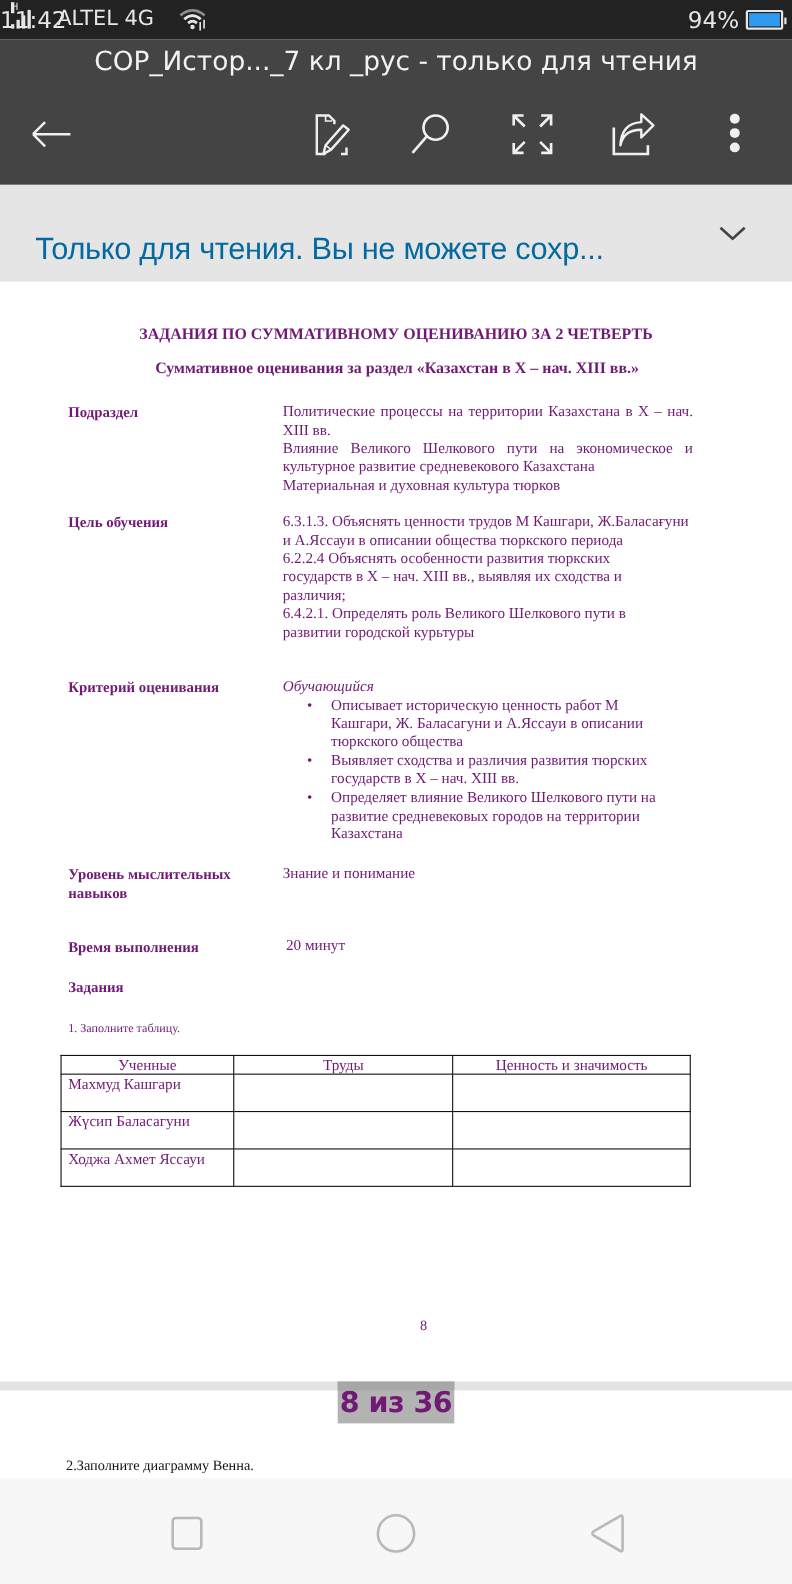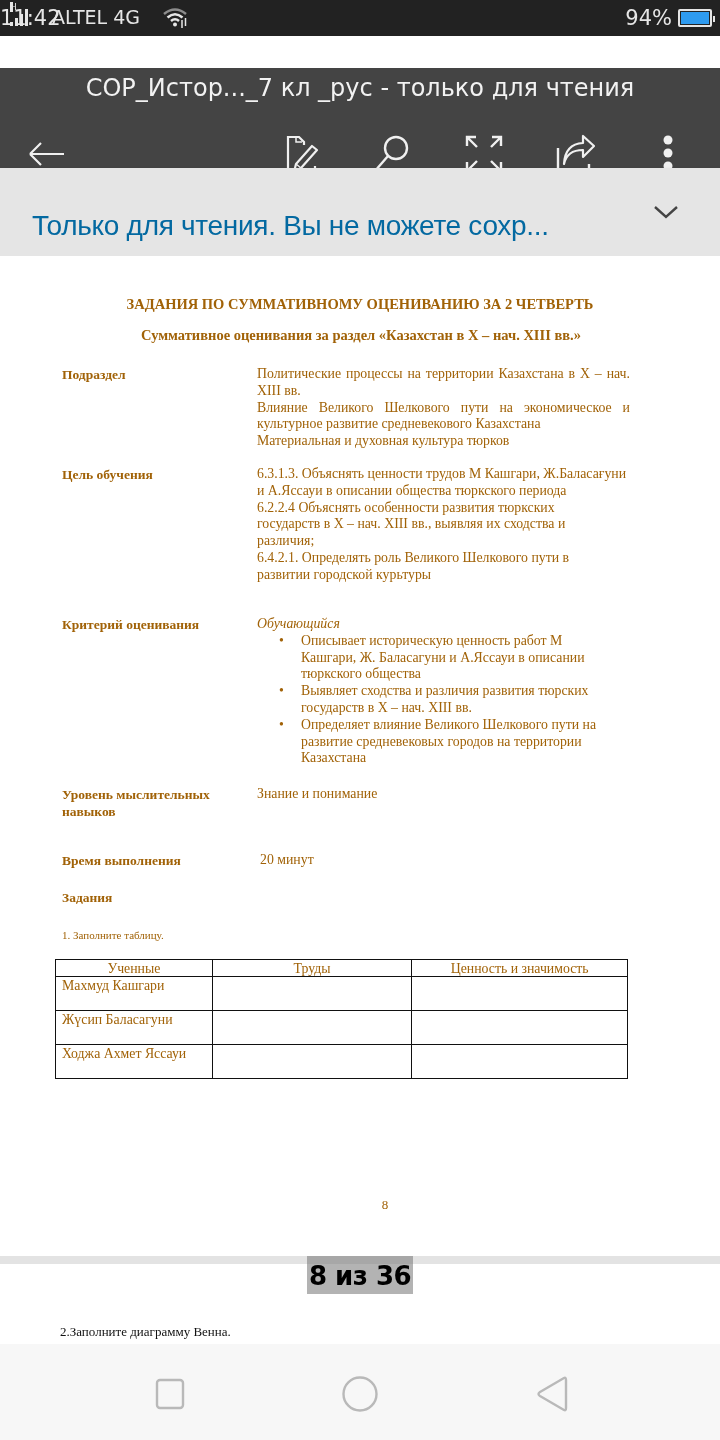--- a/index.html
+++ b/index.html
@@ -12,50 +12,50 @@
   .status-bar .center { position: absolute; left: 0; width: 720px; top: 6px; text-align: left; font-size: 21px; }
   .status-bar .right { position: absolute; right: 8px; top: 6px; display: flex; align-items: center; gap: 6px; font-size: 21px; }
   .signal { display: flex; align-items: flex-end; gap: 2px; height: 18px; position: relative; width: 26px; }
   .signal span { display: block; width: 3px; background: #e6e6e6; }
   .signal .h { position: absolute; top: -6px; left: 0; font-size: 9px; }
   .battery { width: 34px; height: 18px; border: 2px solid #e6e6e6; border-radius: 2px; position: relative; padding: 1px; }
   .battery .fill { width: 100%; height: 100%; background: #2e9bf0; }
   .battery:after { content: ""; position: absolute; right: -5px; top: 5px; width: 2px; height: 6px; background: #e6e6e6; }
 
   
-  .app-bar { position: absolute; left: 0; top: 36px; width: 720px; height: 132px; background: #444444; color: #f0f0f0; margin-top: 32px; }
+  .app-bar { position: absolute; left: 0; top: 36px; width: 720px; height: 132px; background: #444444; color: #f0f0f0; }
   .app-title { position: absolute; left: 0; top: 6px; width: 720px; text-align: center; font-family: "DejaVu Sans", sans-serif; font-size: 24px; color: #f2f2f2; }
   .tool { position: absolute; top: 62px; width: 48px; height: 48px; display: flex; align-items: center; justify-content: center; cursor: pointer; }
 
   
   .readonly-bar { position: absolute; left: 0; top: 168px; width: 720px; height: 88px; background: #e5e5e5; box-shadow: 0 3px 5px rgba(0,0,0,0.18); }
   .readonly-text { position: absolute; left: 32px; top: 24px; font-family: Liberation Sans, sans-serif; font-size: 28px; color: #0369a1; letter-spacing: -0.3px; margin-top: 18px; }
   .readonly-chevron { position: absolute; left: 648px; top: 26px; width: 36px; height: 36px; display: flex; align-items: center; justify-content: center; cursor: pointer; }
 
   
-  .doc { position: absolute; left: 0; top: 256px; width: 720px; height: 1000px; background: #ffffff; font-family: "Liberation Serif", serif; color: #a16207; }
+  .doc { position: absolute; left: 0; top: 256px; width: 720px; height: 1000px; background: #ffffff; font-family: "Liberation Serif", serif; color: #701a75; }
   .doc-title { position: absolute; left: 0; width: 720px; top: 40px; text-align: center; font-weight: bold; font-size: 14.5px; }
   .doc-subtitle { position: absolute; left: 0; width: 720px; top: 71px; text-align: center; font-weight: bold; font-size: 14.5px; padding-left: 2px; }
   .row-label { position: absolute; left: 62px; font-weight: bold; font-size: 13.5px; line-height: 16.5px; }
   .row-value { position: absolute; left: 257px; width: 373px; font-size: 13.8px; line-height: 16.8px; }
   .justify { text-align: justify; }
   .italic { font-style: italic; }
   .bullets { list-style: none; margin-left: 22px; }
   .bullets li { position: relative; padding-left: 22px; }
   .bullets li:before { content: "•"; position: absolute; left: 0; top: 0; }
 
   .task-table { position: absolute; left: 55px; top: 703px; width: 573px; border-collapse: collapse; font-size: 13.8px; }
   .task-table th, .task-table td { border: 1px solid #111; font-weight: normal; }
   .task-table th { height: 17px; text-align: center; line-height: 15px; }
   .task-table td { height: 34px; vertical-align: top; padding: 1px 6px; line-height: 16px; }
 
   .page-number { position: absolute; left: 0; width: 770px; text-align: center; top: 941px; font-size: 13px; }
 
   .page-gap { position: absolute; left: 0; top: 1256px; width: 720px; height: 8px; background: #e3e3e3; }
-  .page-indicator { position: absolute; left: 307px; top: 1256px; width: 106px; height: 38px; background: #b3b3b3; color: #000000; font-family: "DejaVu Sans", sans-serif; font-weight: bold; font-size: 26px; text-align: center; line-height: 40px; letter-spacing: -0.5px; }
+  .page-indicator { position: absolute; left: 307px; top: 1256px; width: 106px; height: 38px; background: #b3b3b3; color: #701a75; font-family: "DejaVu Sans", sans-serif; font-weight: bold; font-size: 26px; text-align: center; line-height: 40px; letter-spacing: -0.5px; }
   .page-indicator:before { content: ""; position: absolute; left: 0; top: 0; width: 106px; height: 8px; background: #a7a7a7; }
   .next-page-text { position: absolute; left: 60px; top: 1324px; font-family: "Liberation Serif", serif; font-size: 13px; color: #111; }
 
   
   .nav-bar { position: absolute; left: 0; top: 1344px; width: 720px; height: 96px; background: #f7f7f7; }
   .nav-btn { position: absolute; top: 28px; width: 44px; height: 44px; display: flex; align-items: center; justify-content: center; cursor: pointer; }
 </style>
 </head>
 <body>
 

